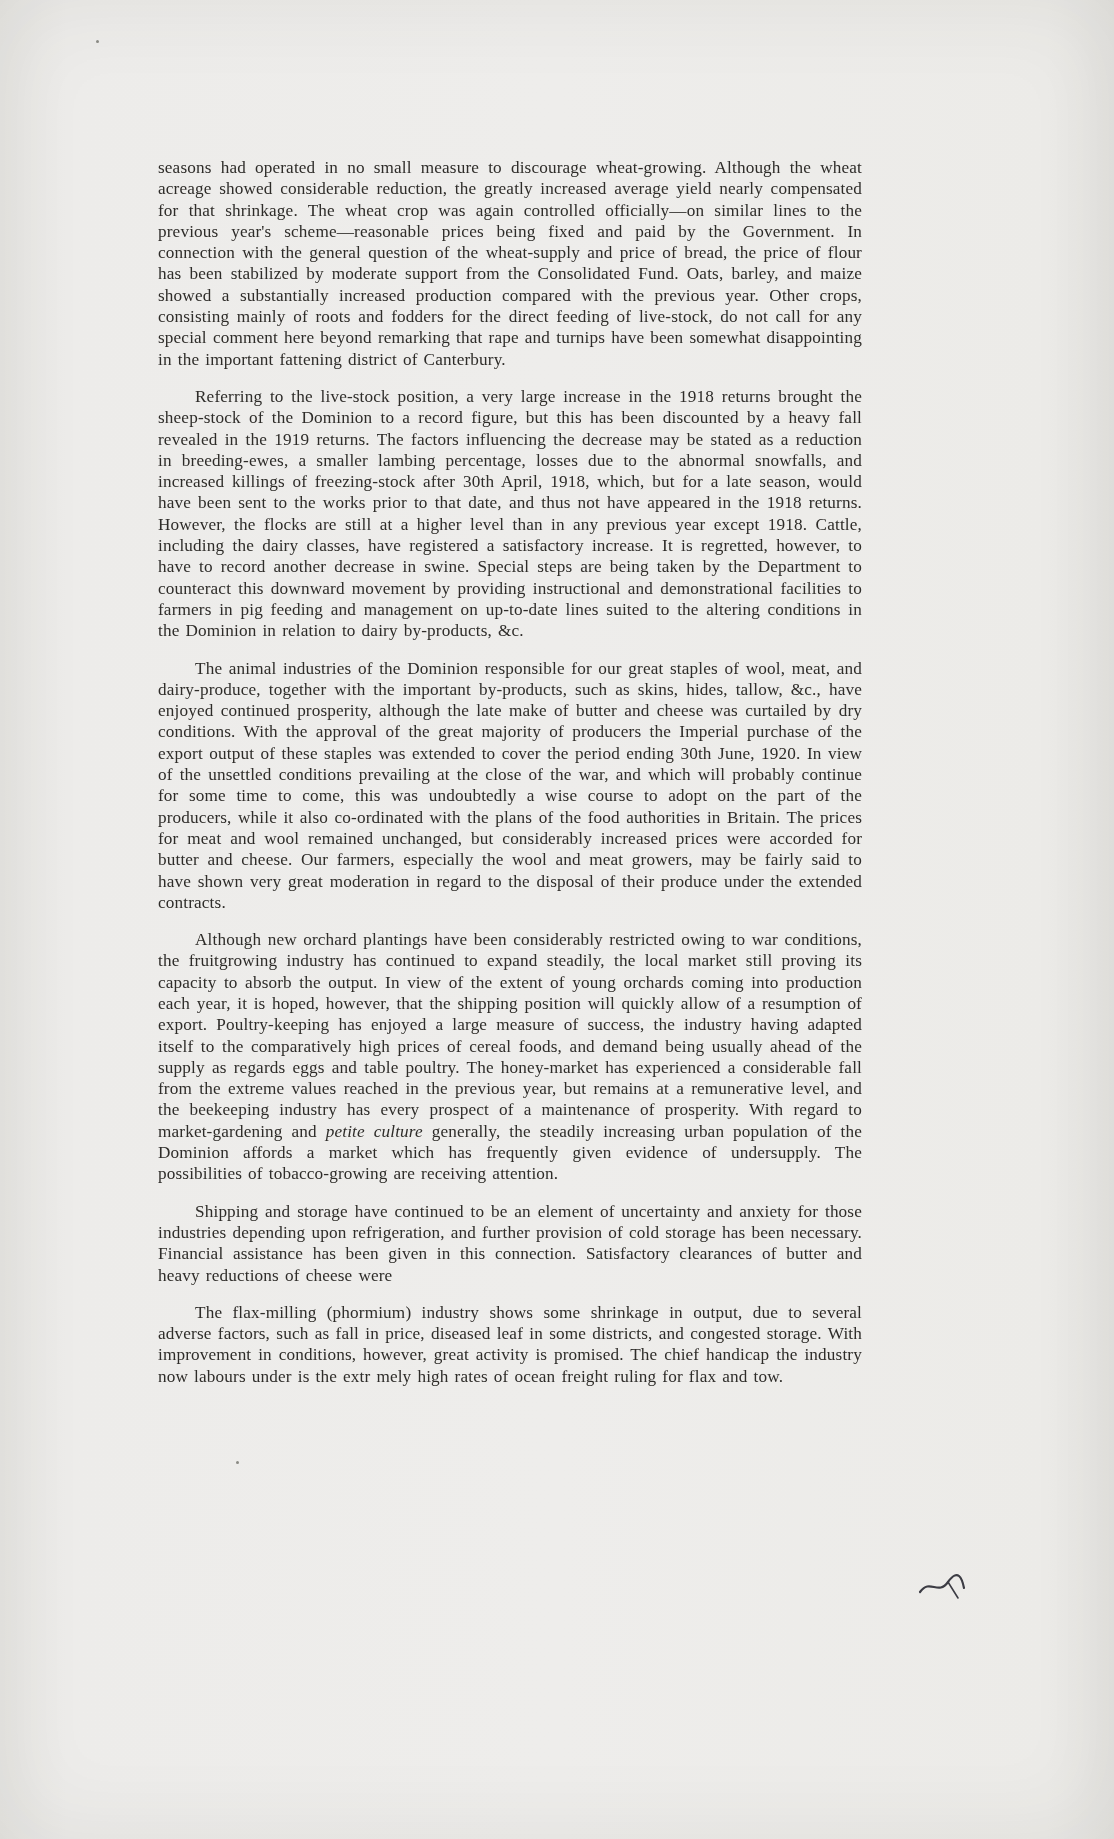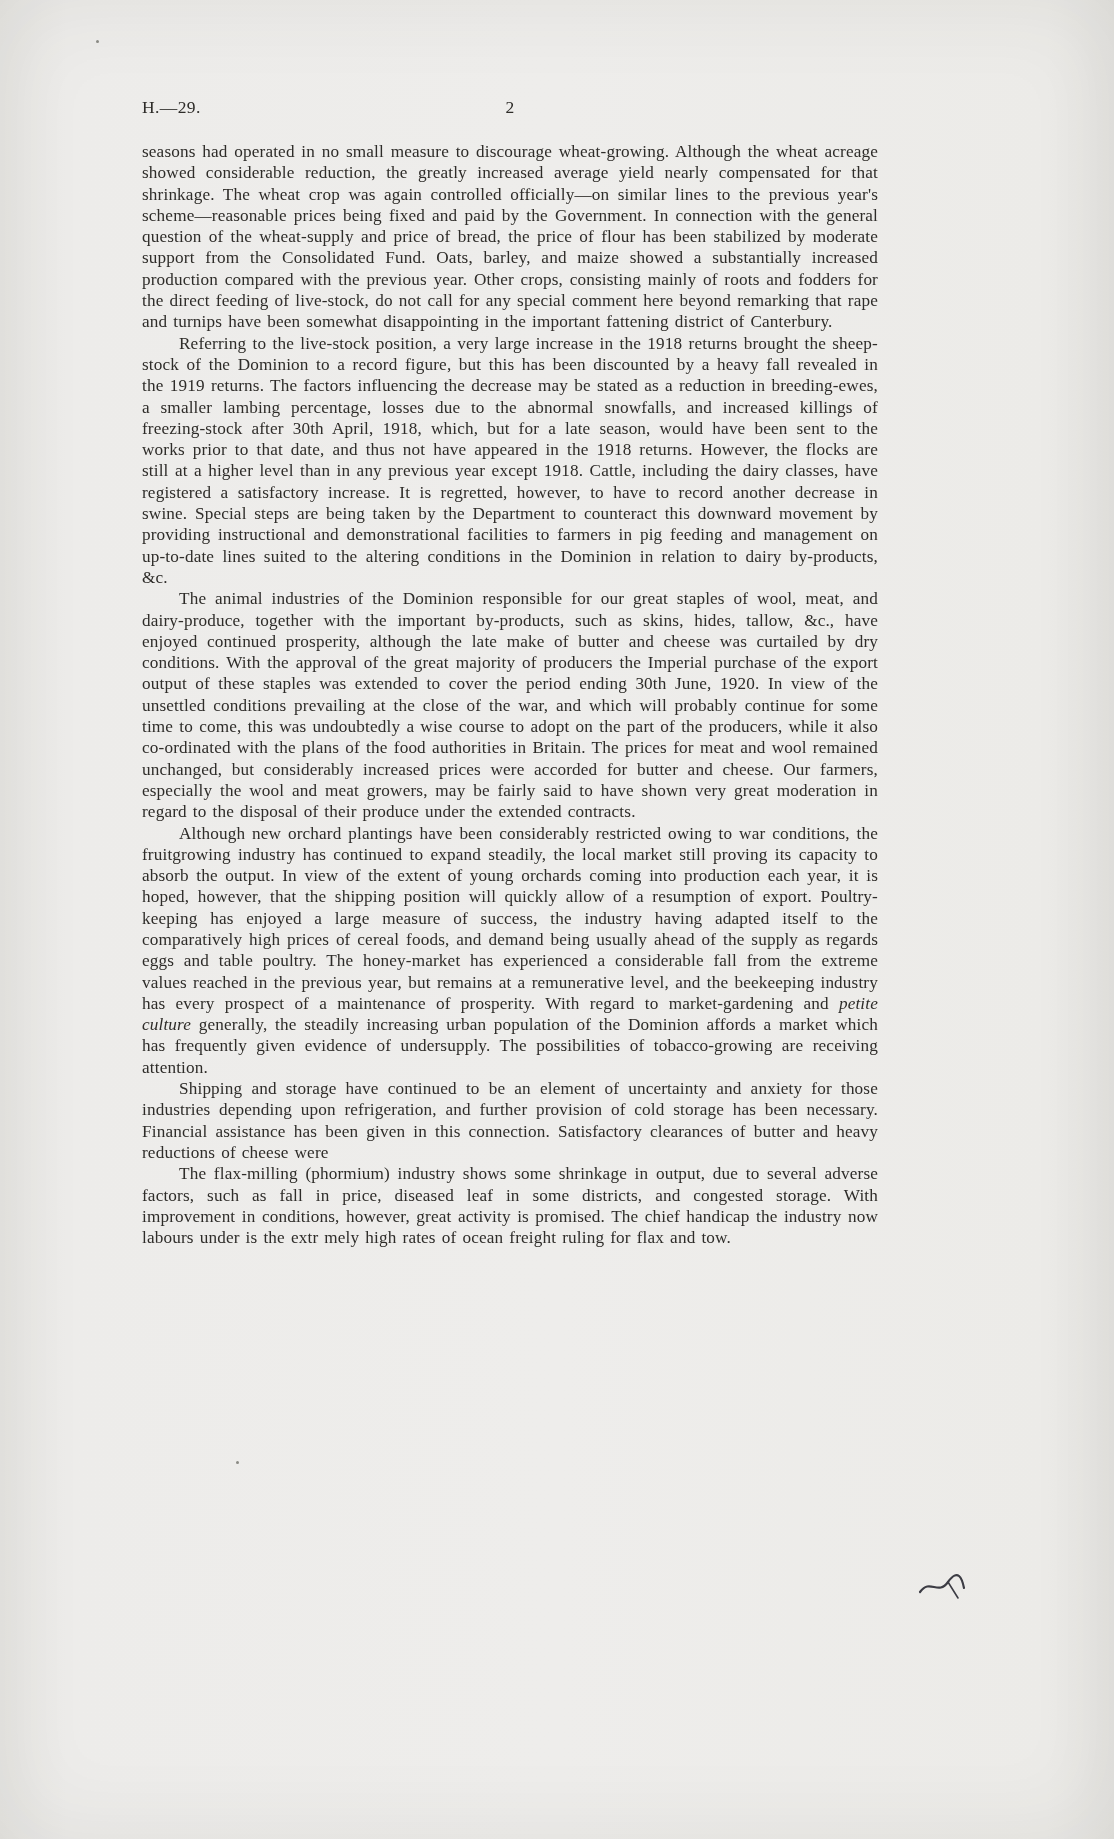--- a/index.html
+++ b/index.html
@@ -44,21 +44,21 @@
     top: 141px;
     left: 142px;
     width: 736px;
     font-size: 17.2px;
     line-height: 21.3px;
     text-align: justify;
     letter-spacing: 0.15px;
     word-spacing: 1.6px;
   }
   .content p {
-    margin: 0;
+    margin: 16px;
     text-indent: 37px;
   }
   .content p.first {
     text-indent: 0;
   }
   .speck {
     position: absolute;
     background: #8a8a84;
     border-radius: 50%;
   }
@@ -68,24 +68,20 @@
     position: absolute;
     left: 918px;
     top: 1568px;
   }
 </style>
 </head>
 <body>
 
 <div class="page">
 
-  <div class="header">
-    <span class="ref">H.—29.</span>
-    <span class="pagenum">2</span>
-  </div>
 
   <div class="content">
     <p class="first">seasons had operated in no small measure to discourage wheat-growing.  Although the wheat acreage showed considerable reduction, the greatly increased average yield nearly compensated for that shrinkage.  The wheat crop was again controlled officially—on similar lines to the previous year's scheme—reasonable prices being fixed and paid by the Government.  In connection with the general question of the wheat-supply and price of bread, the price of flour has been stabilized by moderate support from the Consolidated Fund.  Oats, barley, and maize showed a substantially increased production compared with the previous year.  Other crops, consisting mainly of roots and fodders for the direct feeding of live-stock, do not call for any special comment here beyond remarking that rape and turnips have been somewhat disappointing in the important fattening district of Canterbury.</p>
     <p>Referring to the live-stock position, a very large increase in the 1918 returns brought the sheep-stock of the Dominion to a record figure, but this has been discounted by a heavy fall revealed in the 1919 returns.  The factors influencing the decrease may be stated as a reduction in breeding-ewes, a smaller lambing percentage, losses due to the abnormal snowfalls, and increased killings of freezing-stock after 30th April, 1918, which, but for a late season, would have been sent to the works prior to that date, and thus not have appeared in the 1918 returns.  However, the flocks are still at a higher level than in any previous year except 1918.  Cattle, including the dairy classes, have registered a satisfactory increase.  It is regretted, however, to have to record another decrease in swine.  Special steps are being taken by the Department to counteract this downward movement by providing instructional and demonstrational facilities to farmers in pig feeding and management on up-to-date lines suited to the altering conditions in the Dominion in relation to dairy by-products, &amp;c.</p>
     <p>The animal industries of the Dominion responsible for our great staples of wool, meat, and dairy-produce, together with the important by-products, such as skins, hides, tallow, &amp;c., have enjoyed continued prosperity, although the late make of butter and cheese was curtailed by dry conditions.  With the approval of the great majority of producers the Imperial purchase of the export output of these staples was extended to cover the period ending 30th June, 1920.  In view of the unsettled conditions prevailing at the close of the war, and which will probably continue for some time to come, this was undoubtedly a wise course to adopt on the part of the producers, while it also co-ordinated with the plans of the food authorities in Britain.  The prices for meat and wool remained unchanged, but considerably increased prices were accorded for butter and cheese.  Our farmers, especially the wool and meat growers, may be fairly said to have shown very great moderation in regard to the disposal of their produce under the extended contracts.</p>
     <p><span>Although new orchard plantings have been considerably restricted owing to war conditions, the fruitgrowing industry has continued to expand steadily, the local market still proving its capacity to absorb the output.  In view of the extent of young orchards coming into production each year, it is hoped, however, that the shipping position will quickly allow of a resumption of export.  Poultry-keeping has enjoyed a large measure of success, the industry having adapted itself to the comparatively high prices of cereal foods, and demand being usually ahead of the supply as regards eggs and table poultry.  The honey-market has experienced a considerable fall from the extreme values reached in the previous year, but remains at a remunerative level, and the beekeeping industry has every prospect of a maintenance of prosperity.  With regard to market-gardening and </span><i>petite culture</i><span> generally, the steadily increasing urban population of the Dominion affords a market which has frequently given evidence of undersupply.  The possibilities of tobacco-growing are receiving attention.</span></p>
     <p>Shipping and storage have continued to be an element of uncertainty and anxiety for those industries depending upon refrigeration, and further provision of cold storage has been necessary.  Financial assistance has been given in this connection.  Satisfactory clearances of butter and heavy reductions of cheese were</p>
     <p>The flax-milling (phormium) industry shows some shrinkage in output, due to several adverse factors, such as fall in price, diseased leaf in some districts, and congested storage.  With improvement in conditions, however, great activity is promised.  The chief handicap the industry now labours under is the extr mely high rates of ocean freight ruling for flax and tow.</p>
   </div>
 

